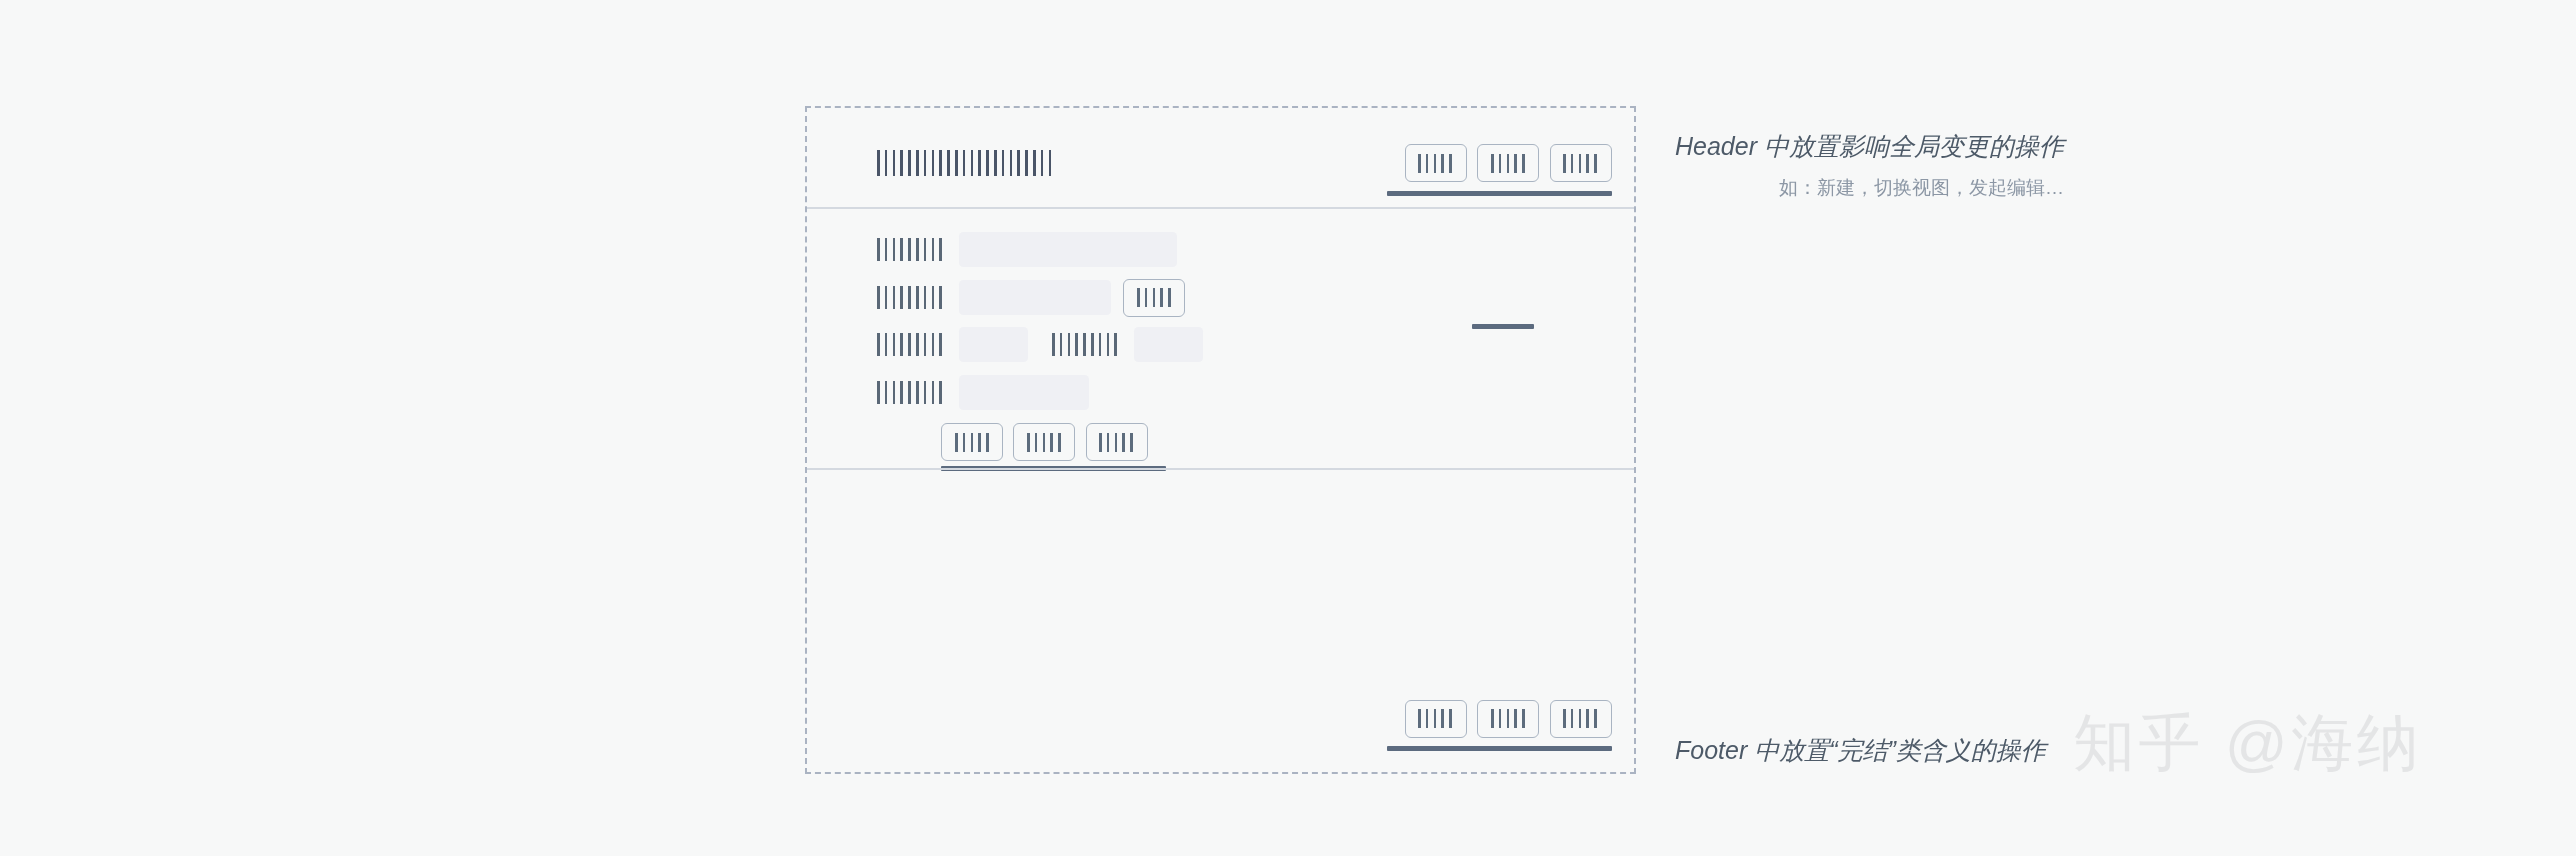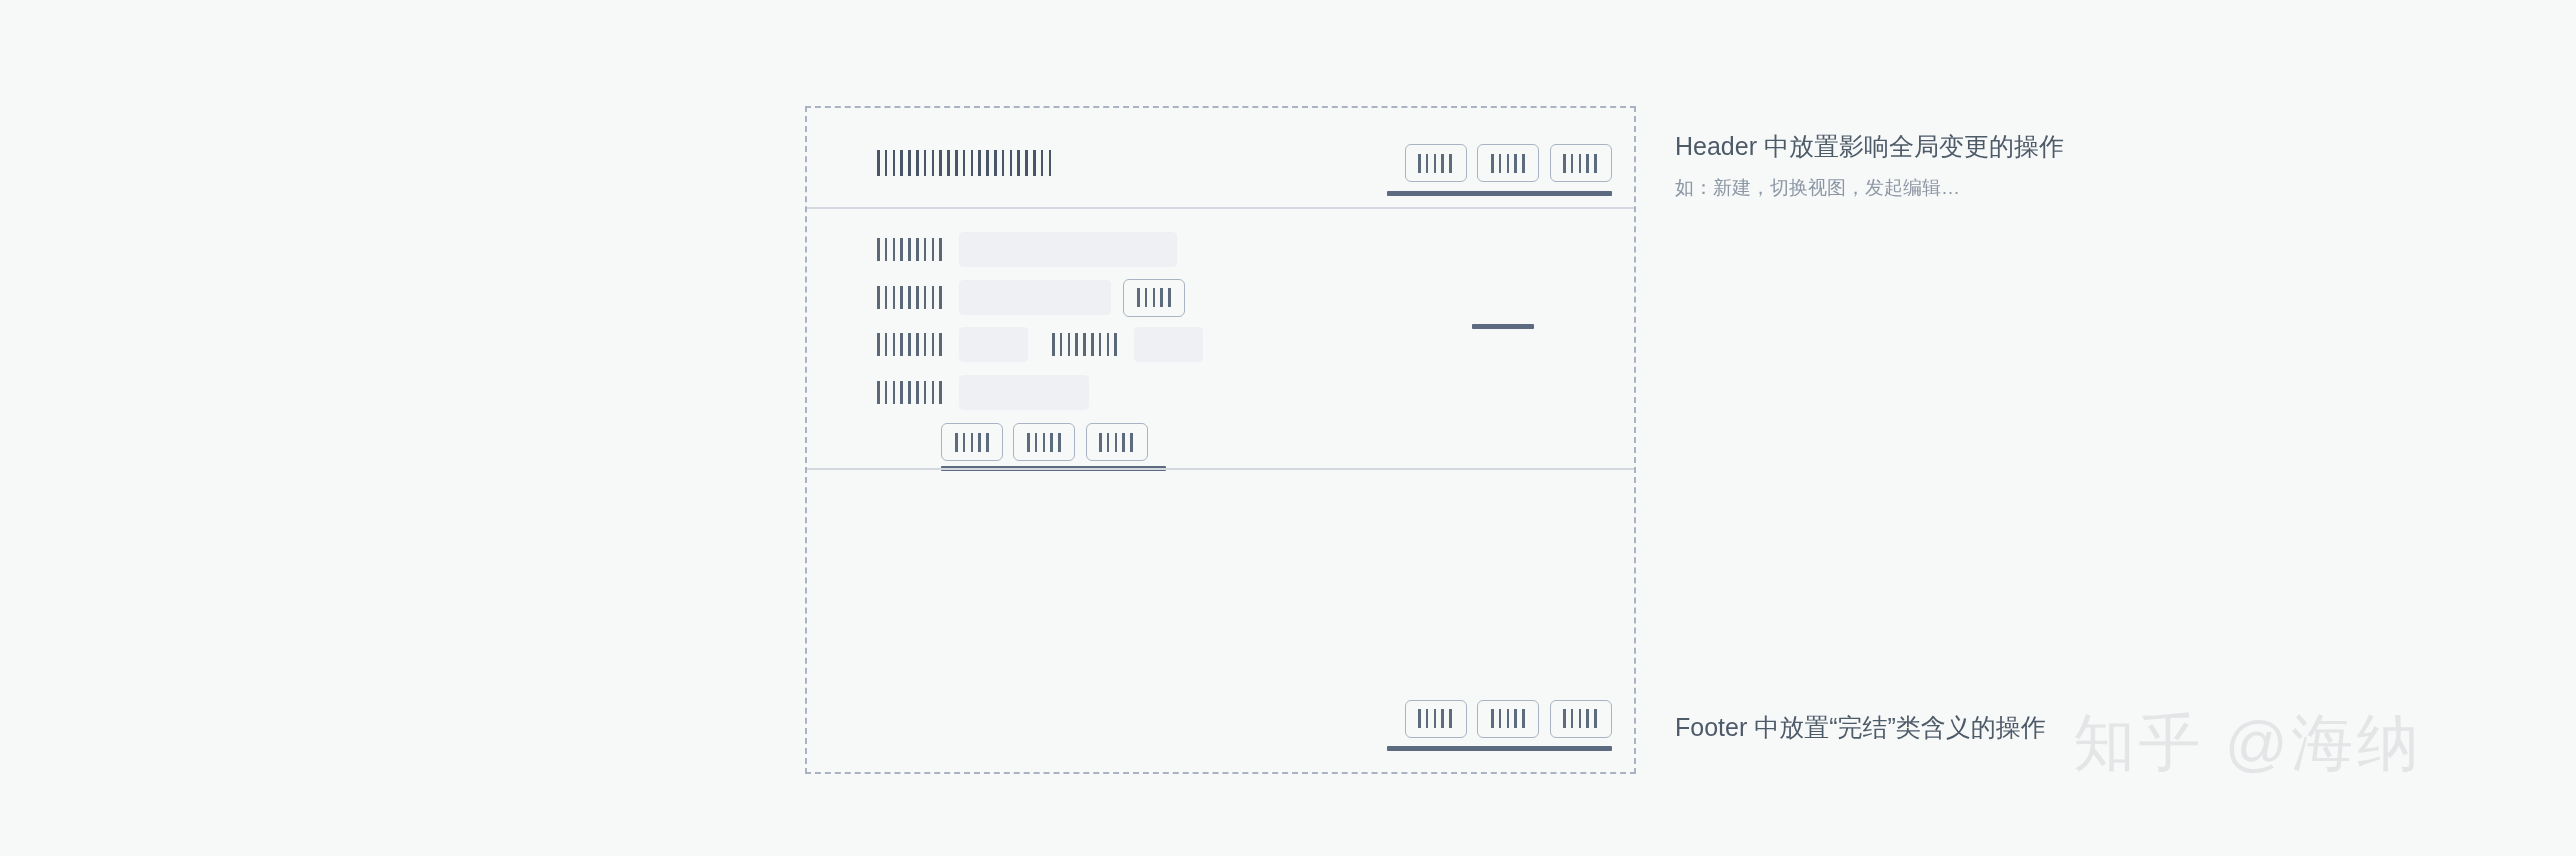--- a/index.html
+++ b/index.html
@@ -153,27 +153,29 @@
   
   .ann {
     position: absolute;
     left: 1675px;
   }
   .ann-title {
     font-size: 25px;
     color: #4d5a68;
     line-height: 1.35;
     white-space: nowrap;
+    font-style: italic;
   }
   .ann-sub {
     font-size: 19px;
     color: #8c97a5;
     line-height: 1.5;
     margin-top: 10.4px;
     white-space: nowrap;
+    text-align: right;
   }
 
   
   #watermark {
     position: absolute;
     left: 2073px;
     top: 701px;
     font-size: 62px;
     color: #e4e5e6;
     letter-spacing: 3.5px;
@@ -269,18 +271,18 @@
 </div>
 
 <div class="ann" style="top:130px;">
   <div class="ann-title">Header 中放置影响全局变更的操作</div>
   <div class="ann-sub">如：新建，切换视图，发起编辑…</div>
 </div>
 
 <div class="ann" style="top:382px;">
 </div>
 
-<div class="ann" style="top:711px;">
+<div class="ann" style="top:734px;">
   <div class="ann-title">Footer 中放置“完结”类含义的操作</div>
 </div>
 
 <div id="watermark">知乎 @海纳</div>
 
 
 </body></html>

